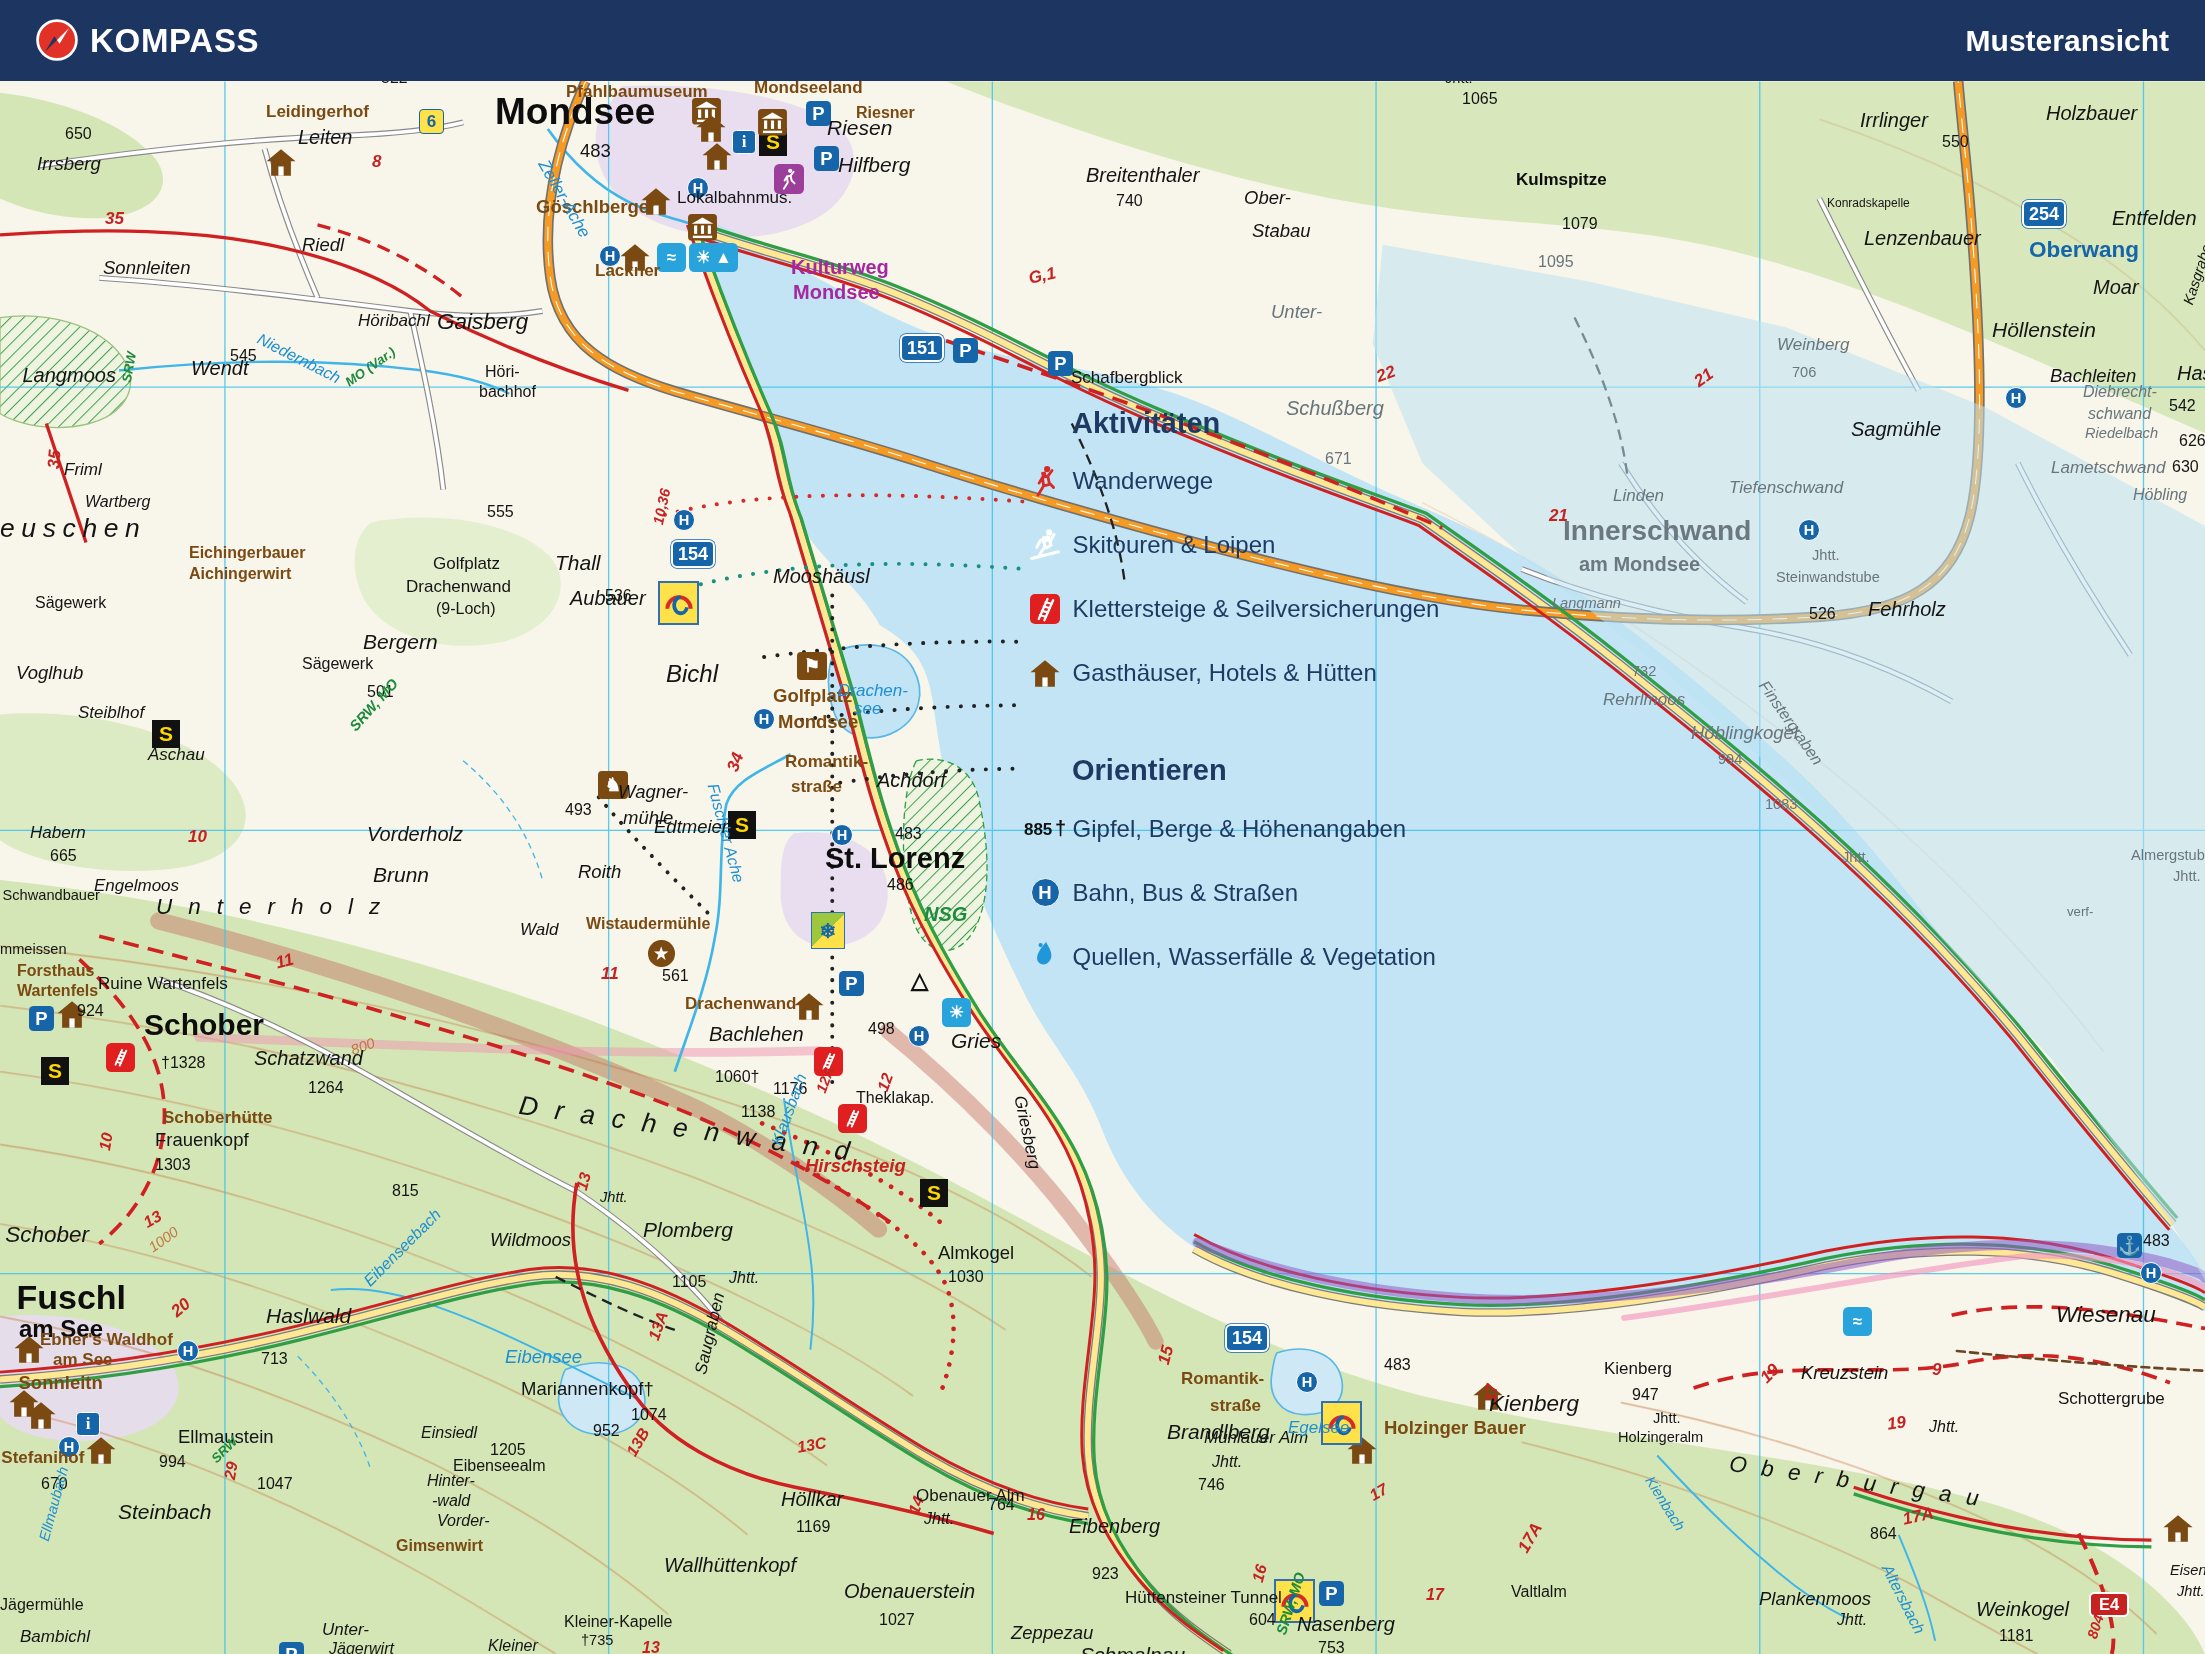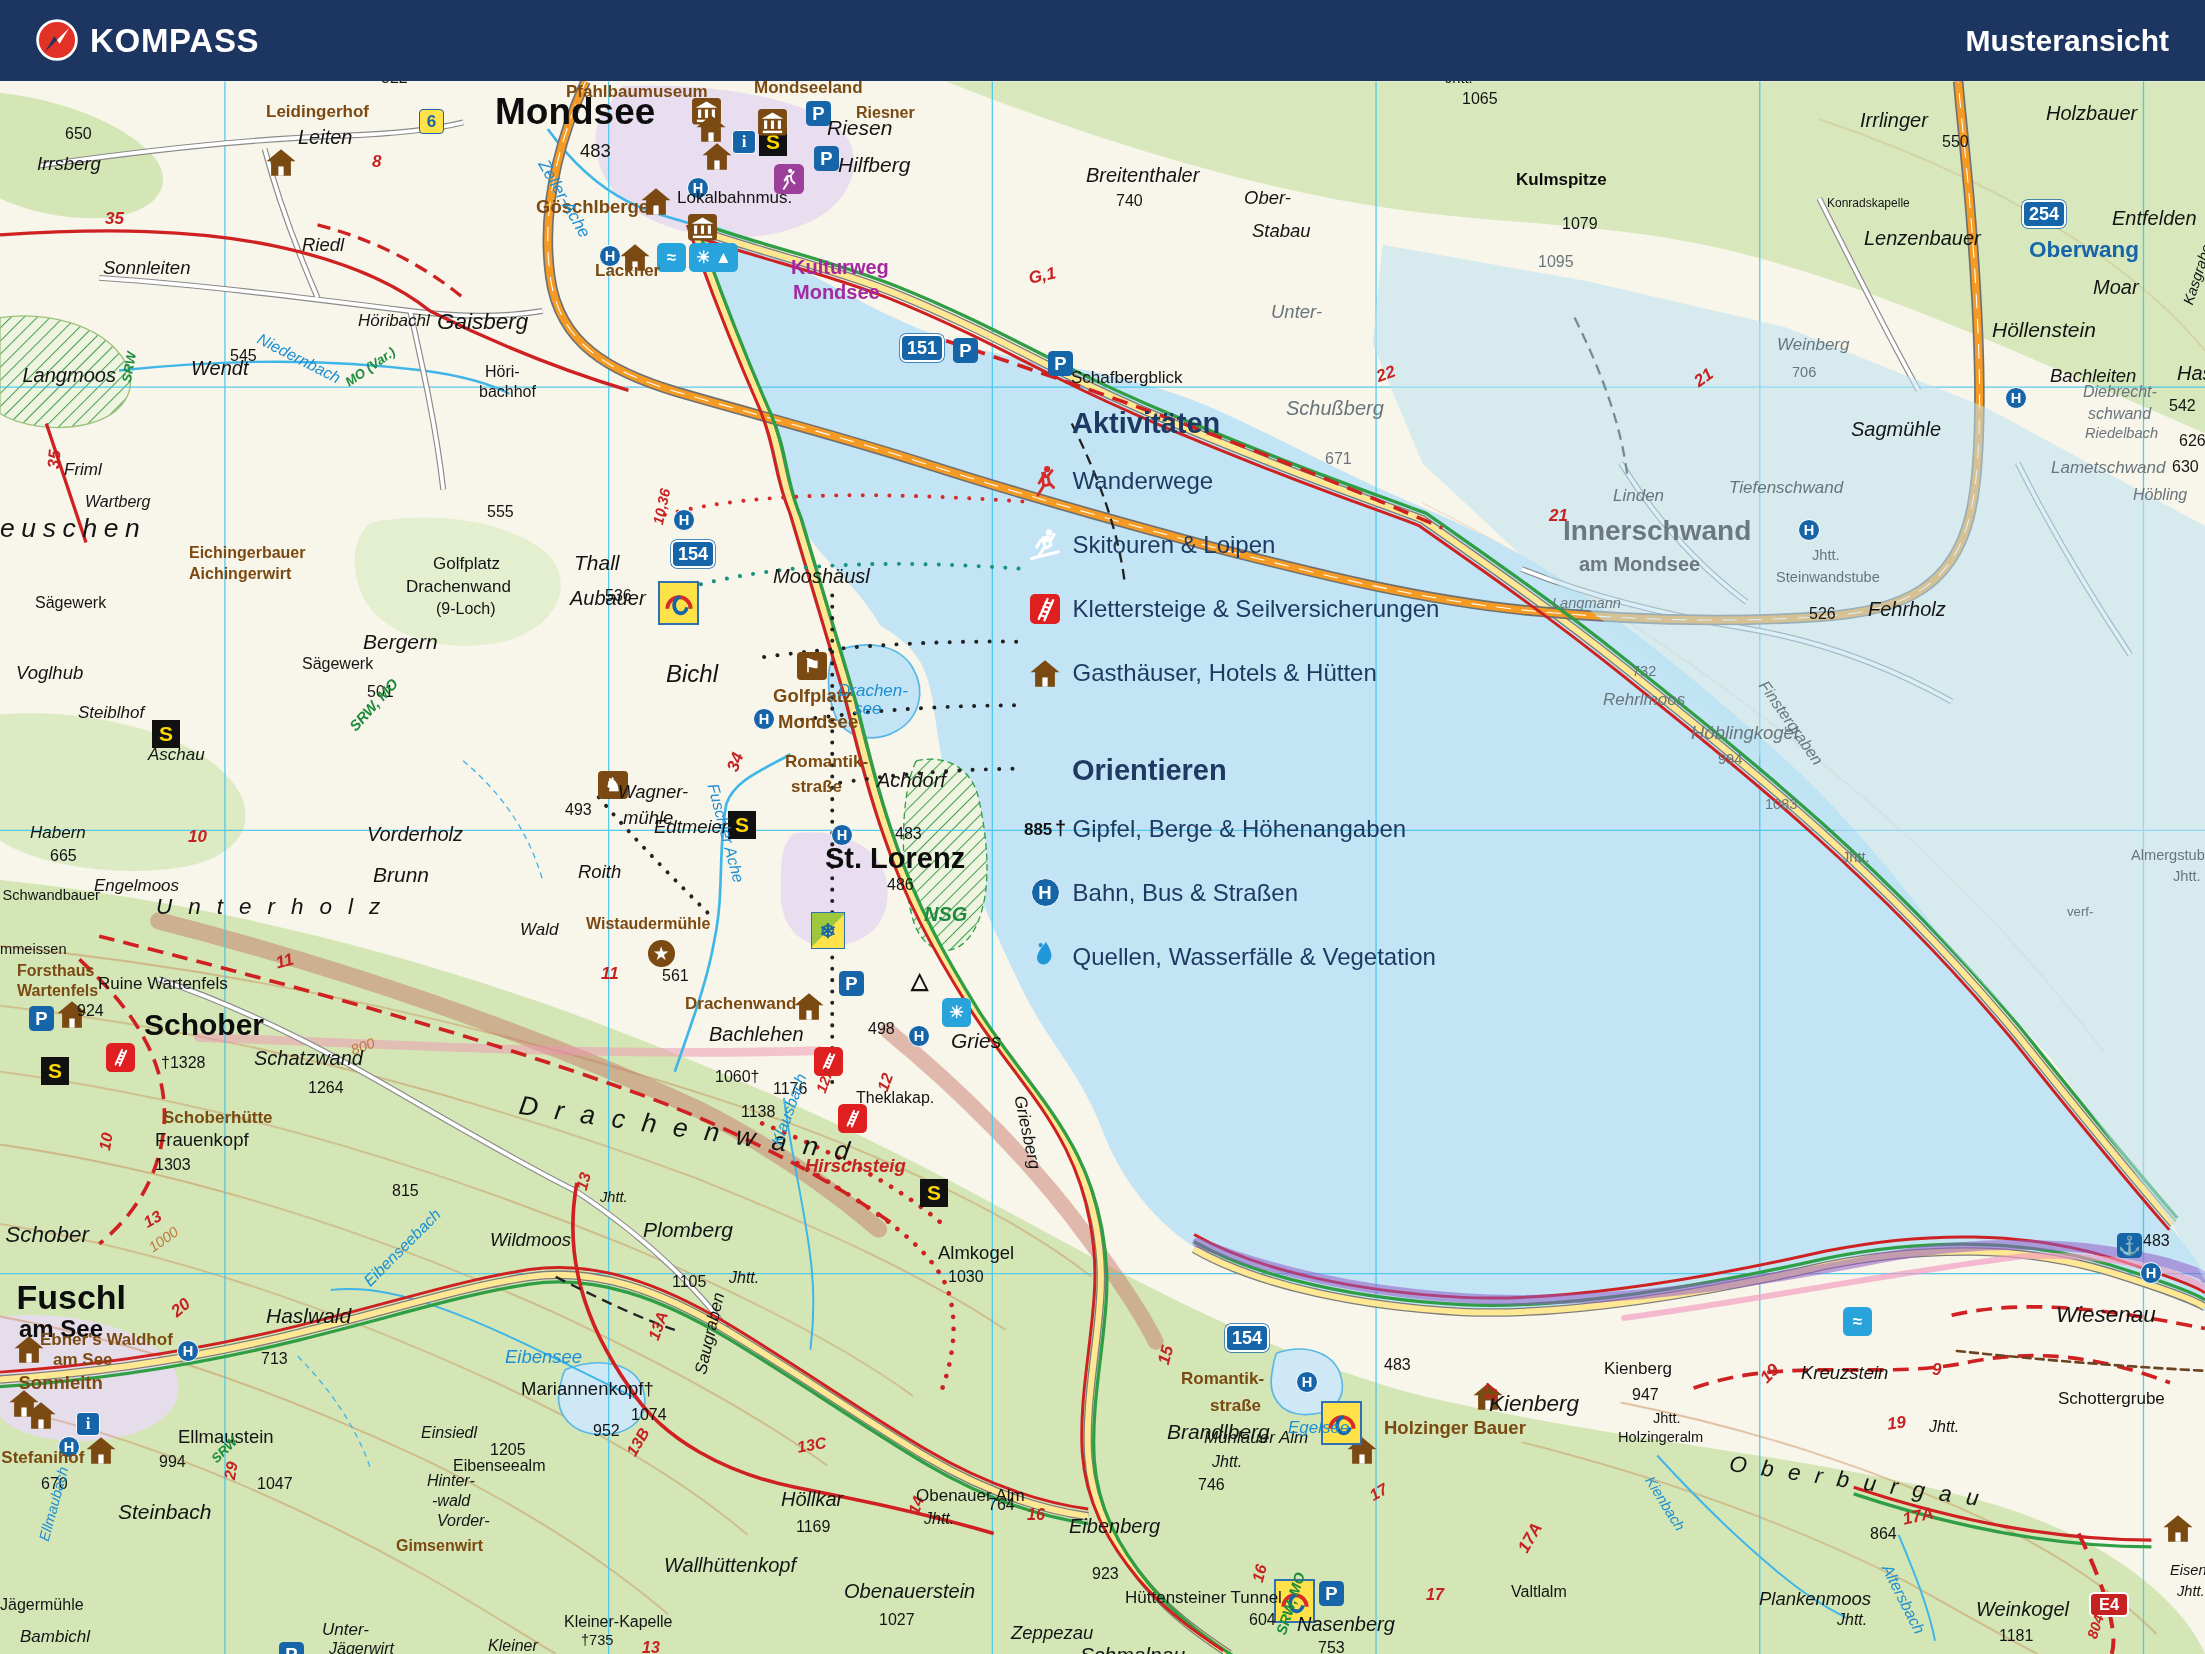--- a/index.html
+++ b/index.html
@@ -567,21 +567,21 @@
         <span class="lb it" style="left: 64px; top: 461px; font-size: 17px;">Friml</span>
         <span class="lb sm" style="left: 487px; top: 504px; font-size: 16px;">555</span>
         <span class="lb grn" style="left: 120px; top: 381px; font-size: 13.2px; transform: rotate(-80deg);">SRW</span>
         <span class="lb grn" style="left: 343px; top: 378px; font-size: 13.2px; transform: rotate(-35deg);">MO (Var.)</span>
         <span class="lb it" style="left: 0px; top: 515px; font-size: 26.5px; letter-spacing: 6.6px;">euschen</span>
         <span class="lb brn" style="left: 189px; top: 545px; font-size: 16px;">Eichingerbauer</span>
         <span class="lb brn" style="left: 189px; top: 566px; font-size: 16px;">Aichingerwirt</span>
         <span class="lb sm" style="left: 433px; top: 555px; font-size: 17px;">Golfplatz</span>
         <span class="lb sm" style="left: 406px; top: 578px; font-size: 17px;">Drachenwand</span>
         <span class="lb sm" style="left: 436px; top: 601px; font-size: 16px;">(9-Loch)</span>
-        <span class="lb it" style="left: 555px; top: 552px; font-size: 21px; margin-left: 19px;">Thall</span>
+        <span class="lb it" style="left: 555px; top: 552px; font-size: 21px;">Thall</span>
         <span class="lb sm" style="left: 605px; top: 588px; font-size: 16px;">536</span>
         <span class="lb sm" style="left: 35px; top: 595px; font-size: 16px;">Sägewerk</span>
         <span class="lb sm" style="left: 302px; top: 656px; font-size: 16px;">Sägewerk</span>
         <span class="lb sm" style="left: 367px; top: 684px; font-size: 16px;">501</span>
         <span class="lb it" style="left: 363px; top: 631px; font-size: 21px;">Bergern</span>
         <span class="lb it" style="left: 16px; top: 664px; font-size: 18.5px;">Voglhub</span>
         <span class="lb it" style="left: 78px; top: 704px; font-size: 17px;">Steiblhof</span>
         <span class="lb it" style="left: 148px; top: 746px; font-size: 17px;">Aschau</span>
         <span class="lb it" style="left: 570px; top: 588px; font-size: 20px;">Aubauer</span>
         <span class="lb grn" style="left: 347px; top: 724px; font-size: 14.6px; transform: rotate(-48deg);">SRW, MO</span>

